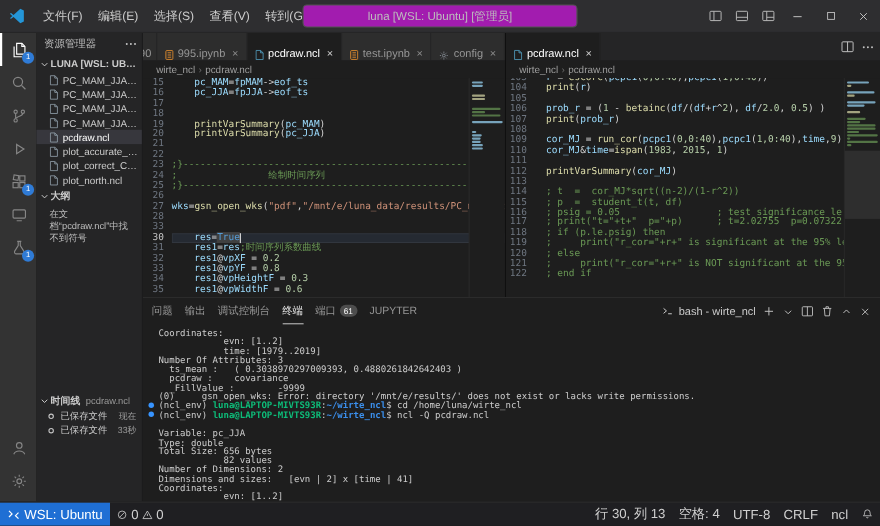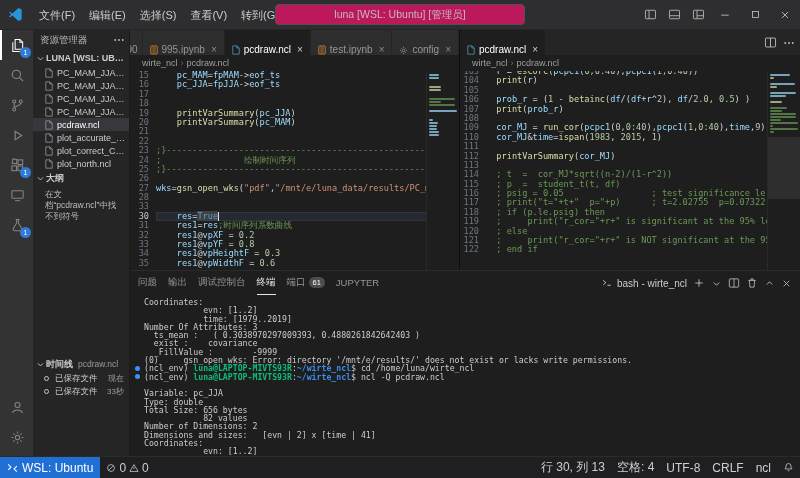--- a/index.html
+++ b/index.html
@@ -4,21 +4,21 @@
 <style>
 *{margin:0;padding:0;box-sizing:border-box}
 html,body{width:800px;height:478px;overflow:hidden}
 body{font-family:"Liberation Sans","DejaVu Sans",sans-serif;background:#1e1e1e;color:#ccc;font-size:11px}
 .app{display:flex;flex-direction:column;width:800px;height:478px}
 
 .titlebar{height:30px;flex:0 0 30px;background:#2e2e30;display:flex;align-items:center;position:relative;border-bottom:1px solid #252526}
 .vscode-logo{width:16px;height:16px;margin:0 8px;display:flex;align-items:center}
 .menubar{display:flex;height:30px}
 .menu-item{padding:0 7px;line-height:30px;color:#cccccc;font-size:11px;white-space:nowrap}
-.command-center{position:absolute;left:50%;top:4px;transform:translateX(-50%);width:250px;height:21px;background:#be185d;border:1px solid #525252;border-radius:4px;color:#bdbdbd;font-size:10.5px;display:flex;align-items:center;justify-content:center;overflow:hidden;white-space:nowrap}
+.command-center{position:absolute;left:50%;top:4px;transform:translateX(-50%);width:250px;height:21px;background:#a21caf;border:1px solid #525252;border-radius:4px;color:#bdbdbd;font-size:10.5px;display:flex;align-items:center;justify-content:center;overflow:hidden;white-space:nowrap}
 .titlebar-right{margin-left:auto;display:flex;align-items:center;height:30px}
 .tb-icon{width:24px;height:30px;display:flex;align-items:center;justify-content:center;color:#b8b8b8}
 .win-btn{width:30px;height:30px;display:flex;align-items:center;justify-content:center;color:#cccccc}
 
 .main{flex:1;display:flex;min-height:0}
 .activitybar{width:33px;flex:0 0 33px;background:#333333;display:flex;flex-direction:column;align-items:stretch}
 .ab-item{height:30px;position:relative;display:flex;align-items:center;justify-content:center;color:#868686;border-left:2px solid transparent}
 .ab-item.active{color:#ffffff;border-left:2px solid #ffffff}
 .ab-badge{position:absolute;right:2px;bottom:2px;background:#2f7bd6;color:#fff;font-size:7px;min-width:11px;height:11px;border-radius:6px;display:flex;align-items:center;justify-content:center;padding:0 2px}
 .ab-bottom{margin-top:auto;margin-bottom:4px}
@@ -448,22 +448,22 @@
                   <div>32</div>
                   <div>33</div>
                   <div>34</div>
                   <div>35</div>
                 </div>
               <div class="lines">
                   <div class="line"><span class="tok o">    </span><span class="tok v">pc_MAM</span><span class="tok o">=</span><span class="tok v">fpMAM</span><span class="tok o">-&gt;</span><span class="tok v">eof_ts</span></div>
                   <div class="line"><span class="tok o">    </span><span class="tok v">pc_JJA</span><span class="tok o">=</span><span class="tok v">fpJJA</span><span class="tok o">-&gt;</span><span class="tok v">eof_ts</span></div>
                   <div class="line"></div>
                   <div class="line"></div>
+                  <div class="line"><span class="tok o">    </span><span class="tok f">printVarSummary</span><span class="tok o">(</span><span class="tok v">pc_MAM</span><span class="tok o">)</span></div>
                   <div class="line"><span class="tok o">    </span><span class="tok f">printVarSummary</span><span class="tok o">(</span><span class="tok v">pc_JJA</span><span class="tok o">)</span></div>
-                  <div class="line"><span class="tok o">    </span><span class="tok f">printVarSummary</span><span class="tok o">(</span><span class="tok v">pc_MAM</span><span class="tok o">)</span></div>
                   <div class="line"></div>
                   <div class="line"></div>
                   <div class="line"><span class="tok c">;}--------------------------------------------------</span></div>
                   <div class="line"><span class="tok c">;                绘制时间序列</span></div>
                   <div class="line"><span class="tok c">;}--------------------------------------------------</span></div>
                   <div class="line"></div>
                   <div class="line"><span class="tok v">wks</span><span class="tok o">=</span><span class="tok f">gsn_open_wks</span><span class="tok o">(</span><span class="tok s">"pdf"</span><span class="tok o">,</span><span class="tok s">"/mnt/e/luna_data/results/PC_merge_cor</span></div>
                   <div class="line"></div>
                   <div class="line"></div>
                   <div class="line cur"><span class="tok o">    </span><span class="tok v">res</span><span class="tok o">=</span><span class="tok k sel">True</span><span class="caret"></span></div>
@@ -673,21 +673,21 @@
                 </svg>
               </span>
           </div>
         </div>
         <div class="terminal">
             <div class="tline"><span class="tseg fg">Coordinates:</span></div>
             <div class="tline"><span class="tseg fg">            evn: [1..2]</span></div>
             <div class="tline"><span class="tseg fg">            time: [1979..2019]</span></div>
             <div class="tline"><span class="tseg fg">Number Of Attributes: 3</span></div>
             <div class="tline"><span class="tseg fg">  ts_mean :   ( 0.3038970297009393, 0.4880261842642403 )</span></div>
-            <div class="tline"><span class="tseg fg">  exist :    covariance</span></div>
+            <div class="tline"><span class="tseg fg">  pcdraw :    covariance</span></div>
             <div class="tline"><span class="tseg fg">  _FillValue :        -9999</span></div>
             <div class="tline"><span class="tseg fg">(0)     gsn_open_wks: Error: directory '/mnt/e/results/' does not exist or lacks write permissions.</span></div>
             <div class="tline"><span class="tdot"></span><span class="tseg fg">(ncl_env) </span><span class="tseg g">luna@LAPTOP-MIVTS93R</span><span class="tseg fg">:</span><span class="tseg b">~/wirte_ncl</span><span class="tseg fg">$ cd /home/luna/wirte_ncl</span></div>
             <div class="tline"><span class="tdot"></span><span class="tseg fg">(ncl_env) </span><span class="tseg g">luna@LAPTOP-MIVTS93R</span><span class="tseg fg">:</span><span class="tseg b">~/wirte_ncl</span><span class="tseg fg">$ ncl -Q pcdraw.ncl</span></div>
             <div class="tline"></div>
             <div class="tline"><span class="tseg fg">Variable: pc_JJA</span></div>
             <div class="tline"><span class="tseg fg">Type: double</span></div>
             <div class="tline"><span class="tseg fg">Total Size: 656 bytes</span></div>
             <div class="tline"><span class="tseg fg">            82 values</span></div>
             <div class="tline"><span class="tseg fg">Number of Dimensions: 2</span></div>

